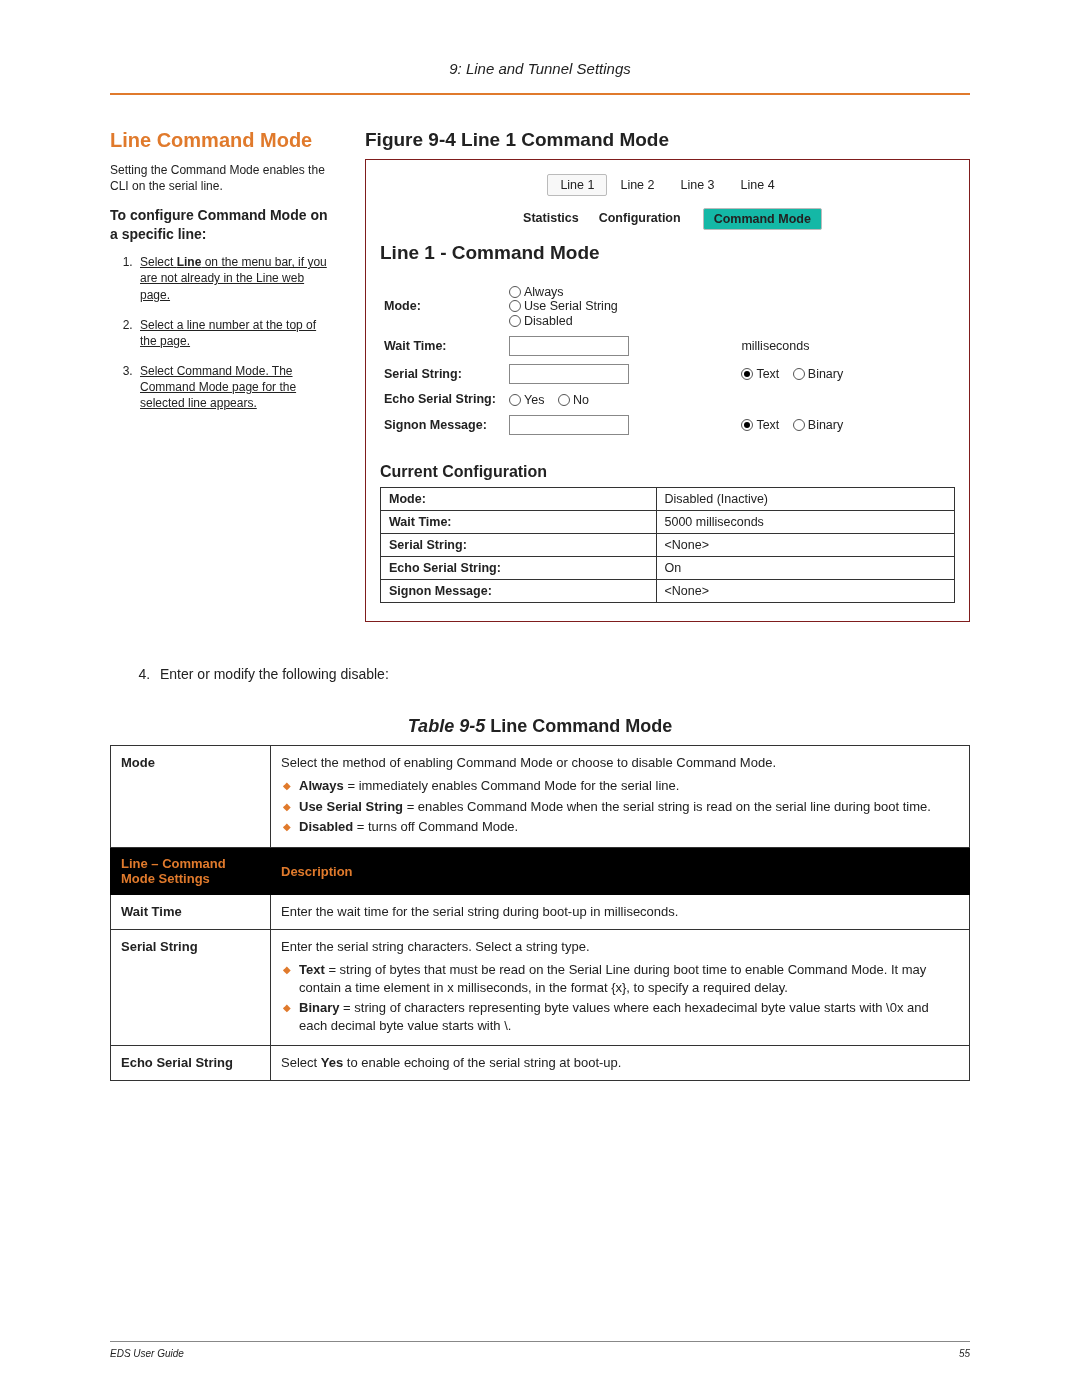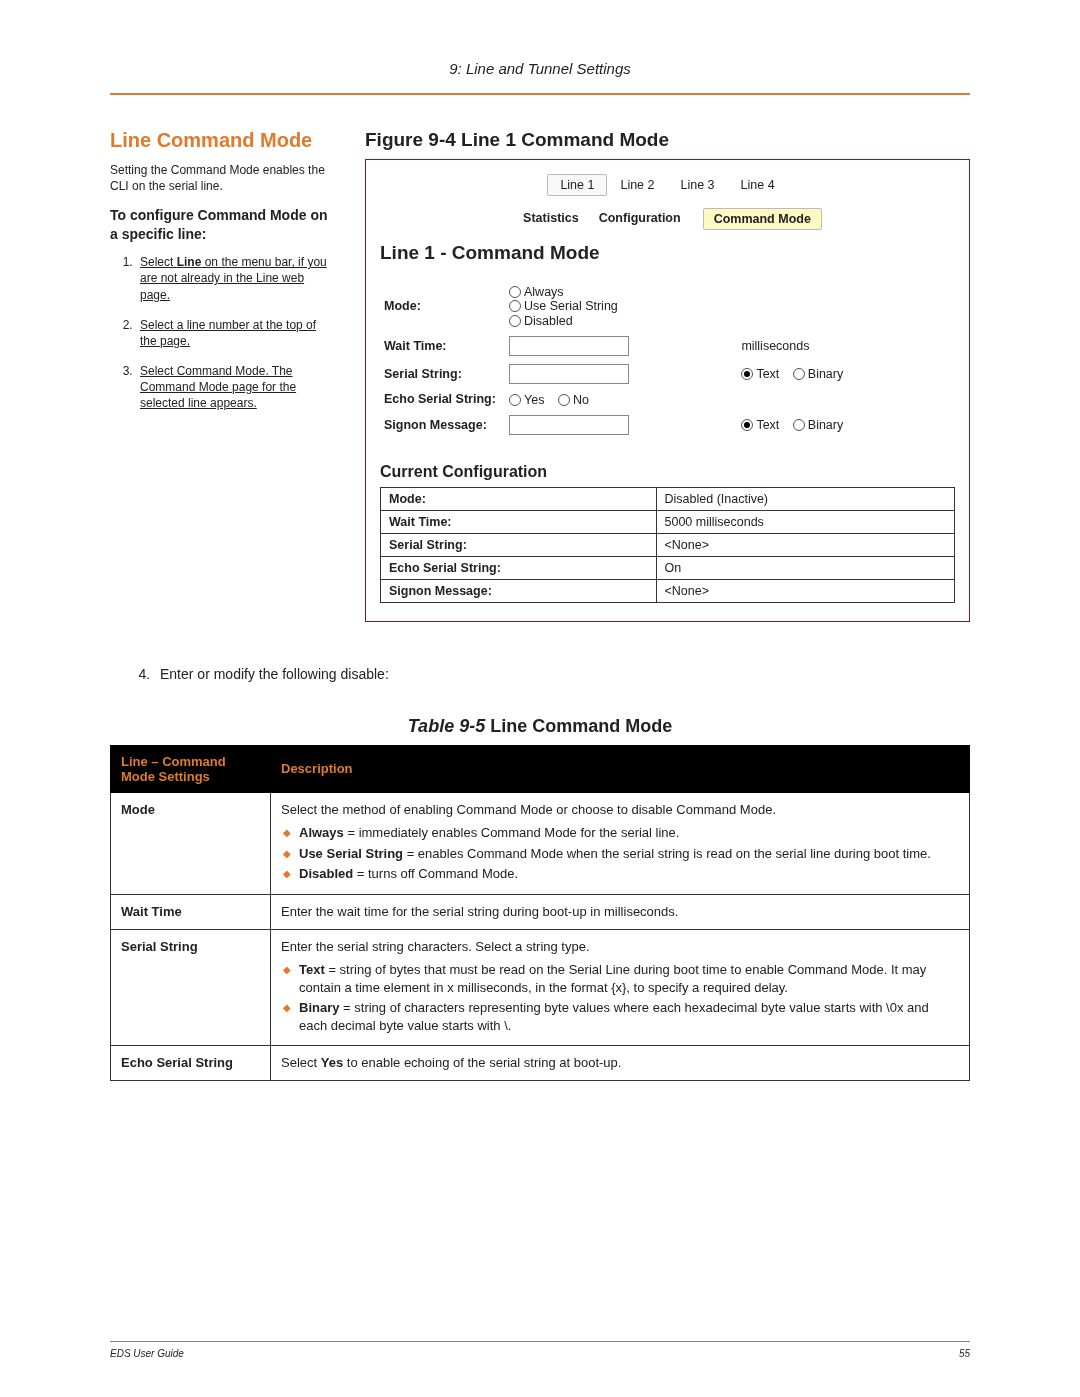--- a/index.html
+++ b/index.html
@@ -99,21 +99,21 @@
     font-size: 12.5px;
   }
   .subtabs .st {
     padding: 3px 10px;
     cursor: pointer;
     font-weight: bold;
   }
   .subtabs .st.active {
     border: 1px solid #bbb;
     border-radius: 2px;
-    background: #fef9c3;
+    background: #14b8a6;
     margin-left: 12px;
   }
   .page-title {
     font-size: 19px;
     font-weight: bold;
     margin: 8px 0 16px 0;
   }
   table.form {
     border-collapse: collapse;
     width: 100%;
@@ -356,33 +356,33 @@
     <li>Enter or modify the following disable:</li>
   </ol>
 
   <div class="tbl-caption">
     <span class="it">Table 9-5</span><span>  Line Command Mode</span>
   </div>
 
   <table class="desc">
     <tbody>
         <tr>
-      <th>Line – Command Mode Settings</th>
-      <th>Description</th>
-    </tr>
-    <tr>
       <td class="k">Mode</td>
       <td>
         <span>Select the method of enabling Command Mode or choose to disable Command Mode.</span>
         <ul class="dia">
           <li><b>Always</b><span> = immediately enables Command Mode for the serial line.</span></li>
           <li><b>Use Serial String</b><span> = enables Command Mode when the serial string is read on the serial line during boot time.</span></li>
           <li><b>Disabled</b><span> = turns off Command Mode.</span></li>
         </ul>
       </td>
+    </tr>
+    <tr>
+      <th>Line – Command Mode Settings</th>
+      <th>Description</th>
     </tr>
     <tr>
       <td class="k">Wait Time</td>
       <td>Enter the wait time for the serial string during boot-up in milliseconds.</td>
     </tr>
     <tr>
       <td class="k">Serial String</td>
       <td>
         <span>Enter the serial string characters. Select a string type.</span>
         <ul class="dia">

